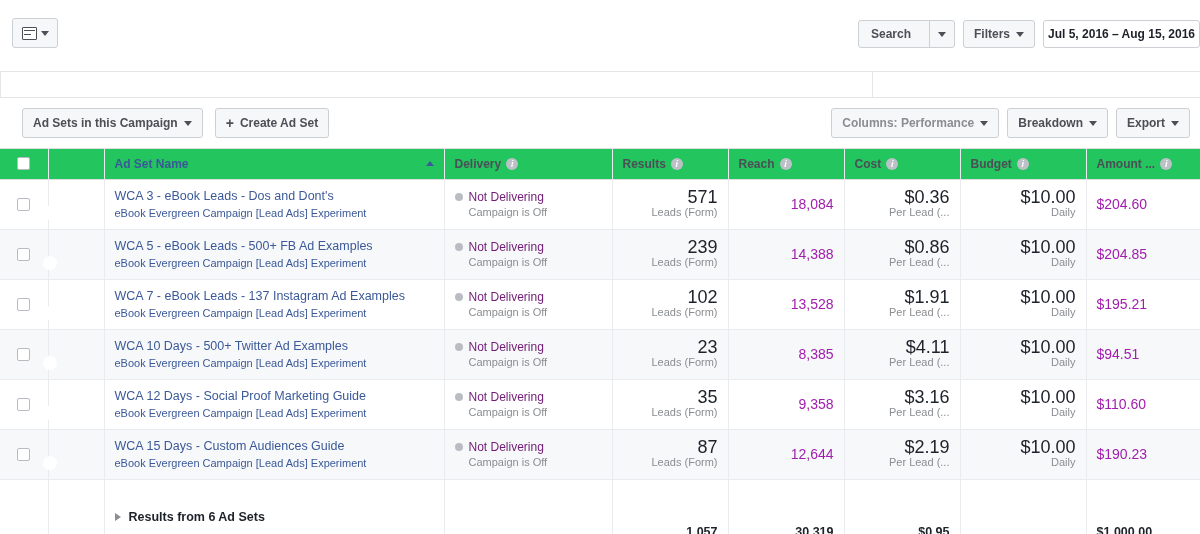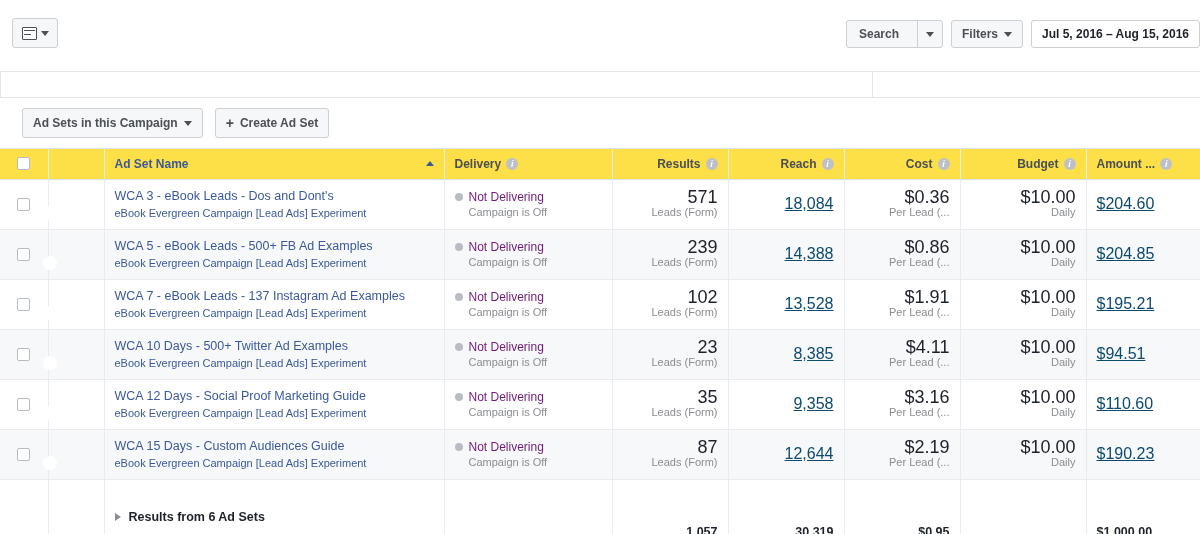--- a/index.html
+++ b/index.html
@@ -101,21 +101,21 @@
     border-left: 1px solid #ccd0d5;
     padding: 0 8px; height: 100%;
     display: flex; align-items: center;
   }
   .date-btn {
     background: #fff;
     border: 1px solid #ccd0d5;
     border-radius: 3px;
     height: 28px;
     display: flex; align-items: center;
-    padding: 0 10px;
+    padding: 0 4px;
     font-size: 12px;
     font-weight: bold;
     color: #1d2129;
     white-space: nowrap;
   }
 
   
   .strip {
     height: 26px;
     background: #fff;
@@ -159,34 +159,34 @@
   table.grid {
     border-collapse: collapse;
     width: 1200px;
     table-layout: fixed;
   }
   table.grid th, table.grid td {
     border-right: 1px solid #e9ebee;
     vertical-align: middle;
   }
   thead th {
-    background: #fde047;
+    background: #22c55e;
     height: 30px;
     font-size: 12px;
     color: #4b4f56;
     font-weight: bold;
     border-bottom: 1px solid #dddfe2;
     padding: 0 10px;
     text-align: left;
     white-space: nowrap;
   }
   thead th.num { text-align: right; }
   thead th.link { color: #3b5998; }
   .hdr-inner { display: flex; align-items: center; gap: 5px; }
-  .hdr-inner.right { justify-content: flex-end; }
+  .hdr-inner.right { }
   .info-i {
     display: inline-block;
     width: 12px; height: 12px;
     border-radius: 50%;
     background: #bdc1c7;
     color: #fff;
     font-size: 9px;
     font-weight: bold;
     line-height: 12px;
     text-align: center;
@@ -258,21 +258,21 @@
   }
   .delivery-sub {
     color: #8a8d91;
     font-size: 11px;
     line-height: 14px;
     padding-left: 14px;
   }
 
   .val-main { font-size: 18px; color: #1d2129; line-height: 16px; }
   .val-sub { font-size: 11px; color: #8a8d91; line-height: 14px; }
-  .val-single { font-size: 16px; color: #0c4a6e; text-decoration: underline; }
+  .val-single { font-size: 14px; color: #a21caf; }
 
   tr.total-row { height: 64px; background: #fff; }
   tr.total-row td { border-bottom: none; font-weight: bold; }
   .total-label {
     display: flex; align-items: center; gap: 8px;
     font-size: 12.5px; color: #1d2129; font-weight: bold;
   }
   .tri {
     width: 0; height: 0;
     border-top: 4px solid transparent;
@@ -318,20 +318,34 @@
   <div class="btn big">
     <span>Ad Sets in this Campaign</span>
     <span class="caret-sm"></span>
   </div>
   <div style="width:12px"></div>
   <div class="btn big">
     <span class="plus">+</span>
     <span>Create Ad Set</span>
   </div>
   <div class="spacer"></div>
+  <div class="toolbar-right">
+    <div class="btn big muted">
+      <span>Columns: Performance</span>
+      <span class="caret-sm"></span>
+    </div>
+    <div class="btn big">
+      <span>Breakdown</span>
+      <span class="caret-sm"></span>
+    </div>
+    <div class="btn big">
+      <span>Export</span>
+      <span class="caret-sm"></span>
+    </div>
+  </div>
 </div>
 
 <div class="table-wrap">
 <table class="grid">
   <colgroup>
     <col style="width:48px">
     <col style="width:56px">
     <col style="width:340px">
     <col style="width:168px">
     <col style="width:116px">

